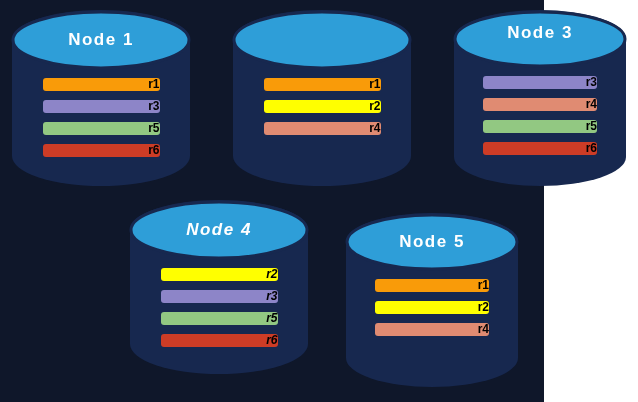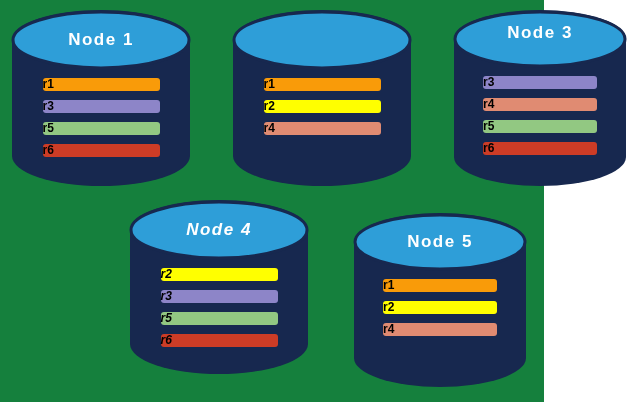--- a/index.html
+++ b/index.html
@@ -58,32 +58,32 @@
   .bar:last-child {
     margin-bottom: 0;
   }
   .bar-label {
     position: absolute;
     left: 0;
     top: 0;
     width: 100%;
     height: 13px;
     line-height: 13px;
-    text-align: left;
+    text-align: right;
     color: #000000;
     font-family: "Liberation Sans", sans-serif;
     font-weight: bold;
     font-size: 12px;
     white-space: nowrap;
   }
 </style>
 </head>
 <body>
 
-<div id="diagram" style="width: 544px; height: 402px; background: #15803d;">
+<div id="diagram" style="width: 544px; height: 402px; background: #0f172a;">
     <div class="node" style="left: 10px; top: 8px; width: 182px; height: 180px;">
       <svg class="node-svg" width="182" height="180" viewBox="0 0 182 180">
         <path d="M 2,32 L 2,148 A 89,30 0 0 0 180,148 L 180,32 A 89,30 0 0 0 2,32 Z" fill="#17284f"></path>
         <ellipse cx="91" cy="32" rx="88" ry="28" fill="#2e9ed8" stroke="#17284f" stroke-width="3"></ellipse>
       </svg>
       <div class="node-title" style="top: 23px;">Node 1</div>
       <div class="bars" style="top: 70px;">
         <div class="bar" style="background: rgb(249, 155, 9); width: 117px;">
           <span class="bar-label">r1</span>
         </div>
@@ -150,21 +150,21 @@
           <span class="bar-label">r3</span>
         </div>
         <div class="bar" style="background: rgb(146, 200, 130); width: 117px;">
           <span class="bar-label">r5</span>
         </div>
         <div class="bar" style="background: rgb(205, 60, 38); width: 117px;">
           <span class="bar-label">r6</span>
         </div>
       </div>
     </div>
-    <div class="node" style="left: 352px; top: 211px; width: 176px; height: 178px;">
+    <div class="node" style="left: 344px; top: 211px; width: 176px; height: 178px;">
       <svg class="node-svg" width="176" height="178" viewBox="0 0 176 178">
         <path d="M 2,31 L 2,147 A 86,29 0 0 0 174,147 L 174,31 A 86,29 0 0 0 2,31 Z" fill="#17284f"></path>
         <ellipse cx="88" cy="31" rx="85" ry="27" fill="#2e9ed8" stroke="#17284f" stroke-width="3"></ellipse>
       </svg>
       <div class="node-title" style="top: 22px;">Node 5</div>
       <div class="bars" style="top: 68px;">
         <div class="bar" style="background: rgb(249, 155, 9); width: 114px;">
           <span class="bar-label">r1</span>
         </div>
         <div class="bar" style="background: rgb(255, 255, 0); width: 114px;">

